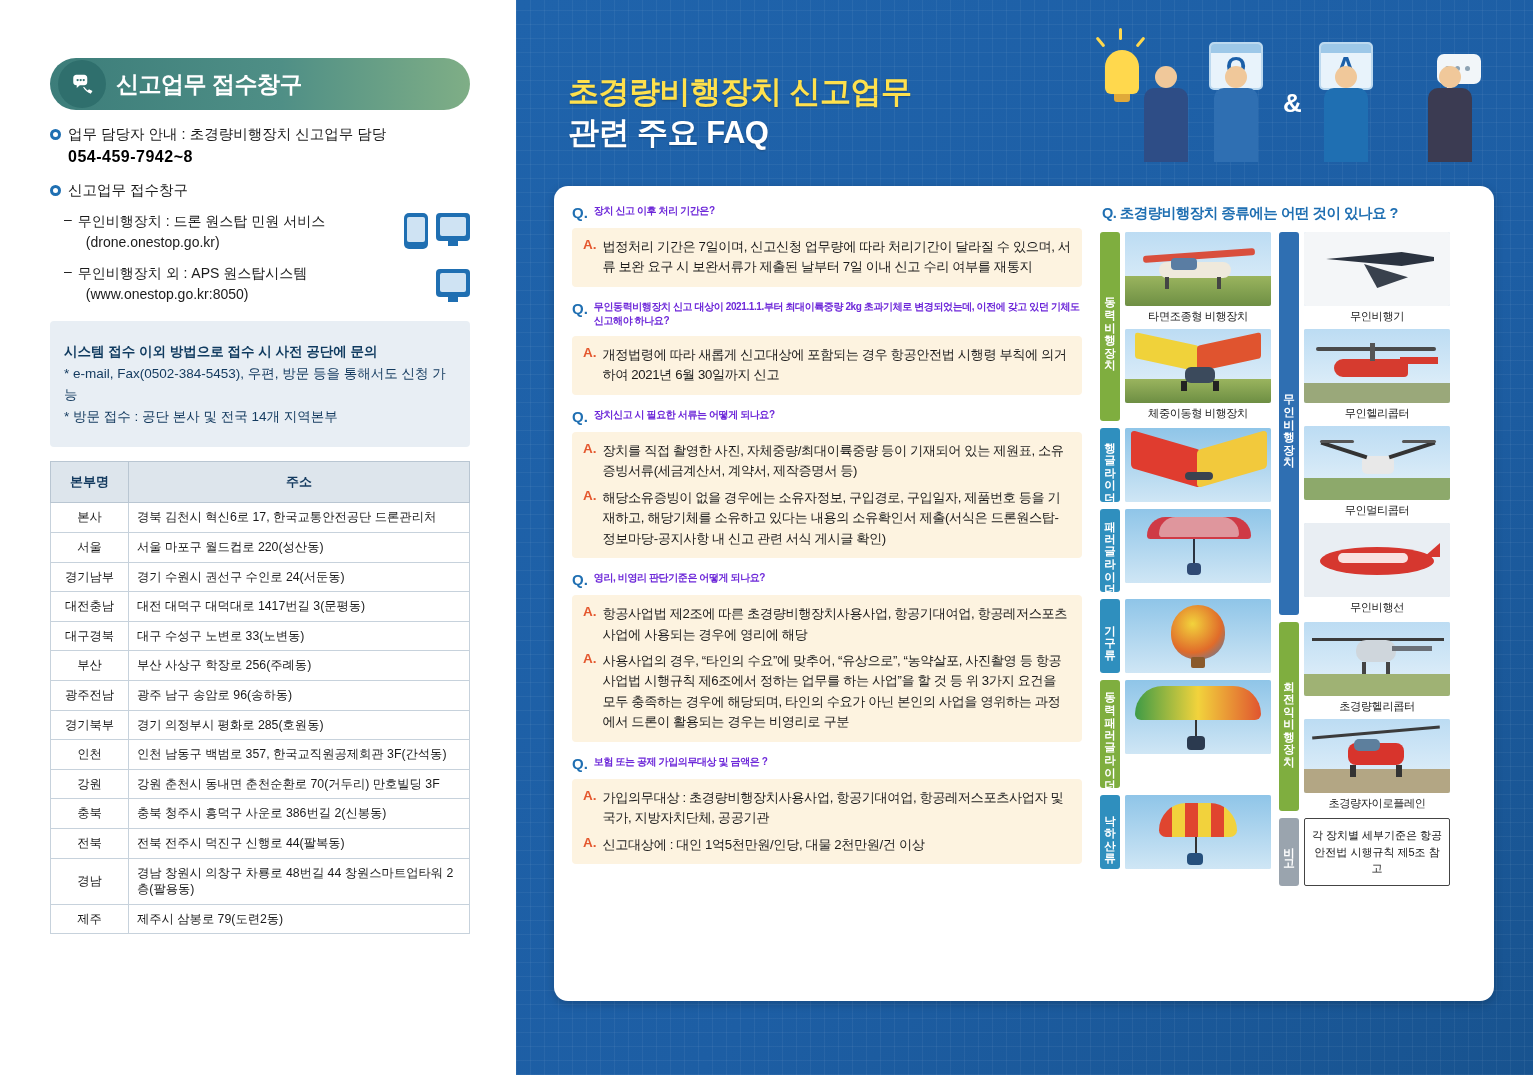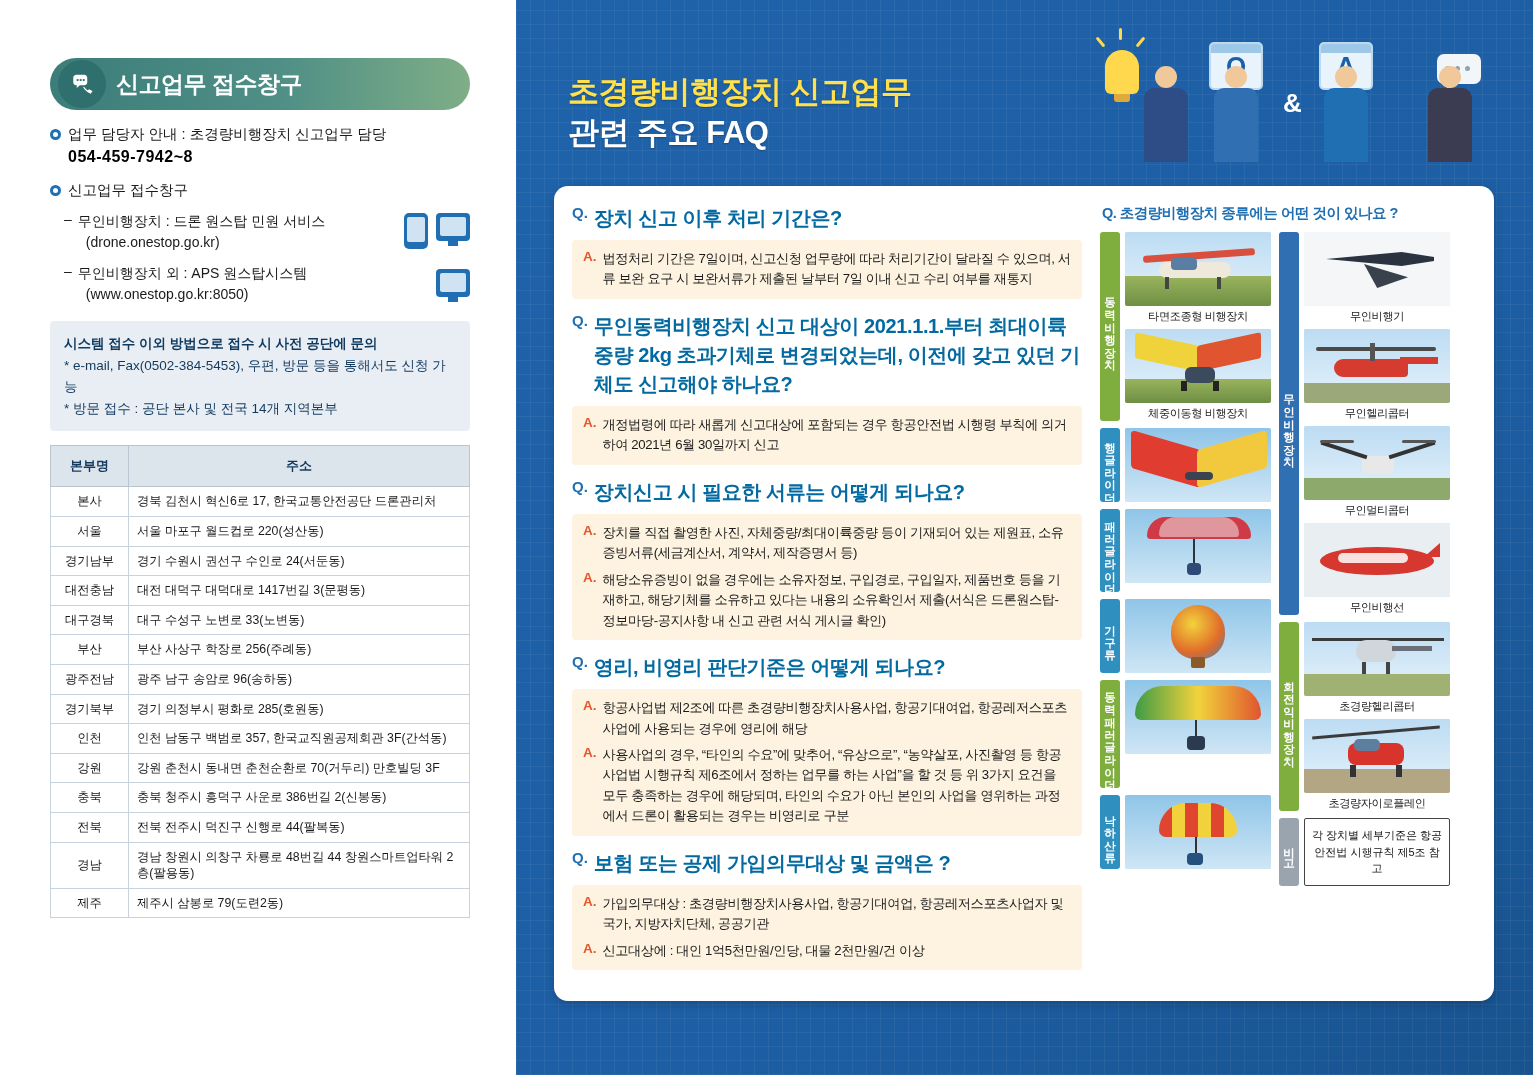--- a/index.html
+++ b/index.html
@@ -48,21 +48,21 @@
   .dev{
     width:30px;height:34px;border-radius:6px;background:#1f6fb2;position:relative;
   }
   .dev.phone-i{ width:24px;height:36px;border-radius:5px; }
   .dev.phone-i:after{content:"";position:absolute;left:3px;top:4px;right:3px;bottom:7px;background:#cfe3f3;border-radius:2px;}
   .dev.mon-i{ width:34px;height:28px;border-radius:4px;}
   .dev.mon-i:after{content:"";position:absolute;left:4px;top:4px;right:4px;bottom:5px;background:#cfe3f3;border-radius:2px;}
   .dev.mon-i:before{content:"";position:absolute;left:12px;bottom:-5px;width:10px;height:5px;background:#1f6fb2;}
 
   .note-box{
-    margin-top:16px; background:#e8eef4; border-radius:4px; padding:12px 14px;
+    margin-top:16px; background:#e8eef4; border-radius:4px; padding:20px 14px;
     font-size:13.5px; line-height:1.6; color:#12395e;
   }
   .note-box .nb-title{ font-weight:bold; color:#0f3a5f; }
 
   table.addr{
     width:100%; border-collapse:collapse; margin-top:14px; font-size:12.3px;
   }
   table.addr th{
     background:#dde5ec; color:#12395e; font-weight:bold; border:1px solid #b9c6d2;
     padding:11px 2px; font-size:13px;
@@ -109,21 +109,21 @@
   #content-card{
     position:absolute; left:38px; top:186px; width:940px; height:815px;
     background:#ffffff; border-radius:14px; box-shadow:0 3px 10px rgba(0,0,0,.2);
     padding:16px 18px;
     display:flex; gap:18px;
   }
   #faq-col{ width:510px; }
   .q-line{ display:flex; margin-top:13px; }
   .q-line:first-child{ margin-top:2px; }
   .q-mark{ color:#1f6fb2; font-weight:bold; font-size:15px; margin-right:6px; flex:0 0 auto;}
-  .q-text{ color:#0369a1; font-weight:bold; font-size:20px; line-height:1.45; letter-spacing:-0.4px;}
+  .q-text{ color:#6d28d9; font-weight:bold; font-size:10px; line-height:1.45; letter-spacing:-0.4px;}
   .a-box{
     background:#fdf3e0; border-radius:4px; margin-top:7px; padding:9px 11px;
   }
   .a-line{ display:flex; margin-bottom:6px; }
   .a-line:last-child{ margin-bottom:0; }
   .a-mark{ color:#e4572e; font-weight:bold; font-size:13.5px; margin-right:6px; flex:0 0 auto;}
   .a-text{ font-size:13.2px; color:#1a1a1a; line-height:1.55; letter-spacing:-0.4px; }
 
   
   #types-col{ width:372px; }

